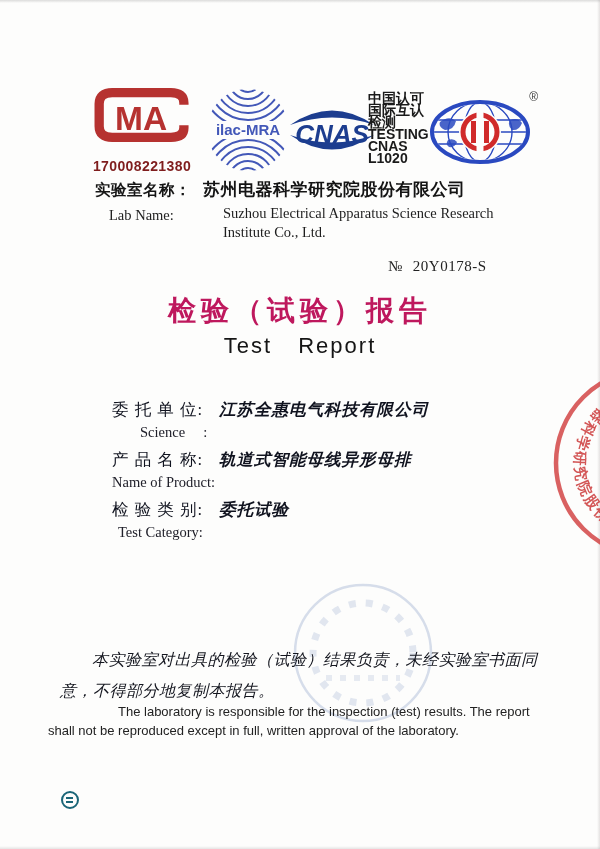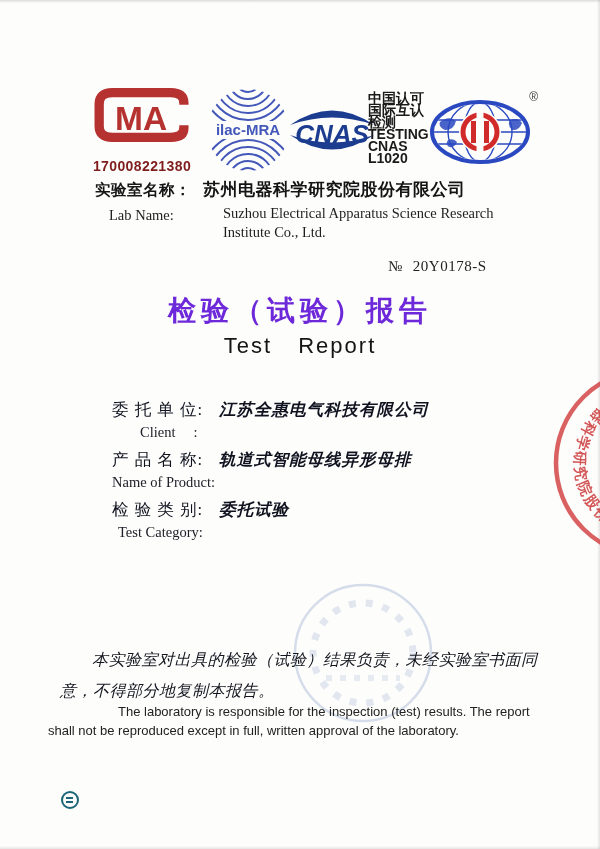--- a/index.html
+++ b/index.html
@@ -40,21 +40,21 @@
   .lab-name-zh{font-family:"Liberation Sans",sans-serif;font-weight:bold;
     font-size:17px;color:#141414;letter-spacing:.5px;white-space:nowrap;}
   .lab-name-en{margin-top:3px;font-size:14.5px;line-height:19px;color:#1e1e1e;margin-left:20px;}
 
   
   .report-no{position:absolute;left:388px;top:258px;font-size:15px;
     letter-spacing:.5px;color:#222;}
   .report-no .no-val{margin-left:10px;}
   .title-zh{position:absolute;left:0;top:292px;width:600px;text-align:center;
     font-family:"Liberation Sans",sans-serif;font-weight:bold;font-size:28px;
-    letter-spacing:5px;color:#6d28d9;}
+    letter-spacing:5px;color:#be185d;}
   .title-en{position:absolute;left:0;top:333px;width:600px;text-align:center;
     font-family:Liberation Sans, sans-serif;font-size:22px;
     letter-spacing:2px;word-spacing:18px;color:#151515;}
 
   
   .fields{position:absolute;left:112px;top:398px;width:420px;z-index:2;}
   .field{margin-bottom:5px;}
   .field-zh{font-size:16.5px;line-height:24px;color:#10131f;white-space:nowrap;}
   .field-zh .flabel{letter-spacing:1px;}
   .field-zh .fvalue{margin-left:12px;font-style:italic;letter-spacing:1px;font-weight:bold;}
@@ -189,21 +189,21 @@
 
   <div class="title-zh">检验（试验）报告</div>
   <div class="title-en">Test Report</div>
 
   <div class="fields">
     <div class="field">
       <div class="field-zh">
         <span class="flabel">委 托 单 位:</span>
         <span class="fvalue">江苏全惠电气科技有限公司</span>
       </div>
-      <div class="field-en">Client　 :</div>
+      <div class="field-en">Science　 :</div>
     </div>
     <div class="field">
       <div class="field-zh">
         <span class="flabel">产 品 名 称:</span>
         <span class="fvalue">轨道式智能母线异形母排</span>
       </div>
       <div class="field-en">Name of Product:</div>
     </div>
     <div class="field">
       <div class="field-zh">

